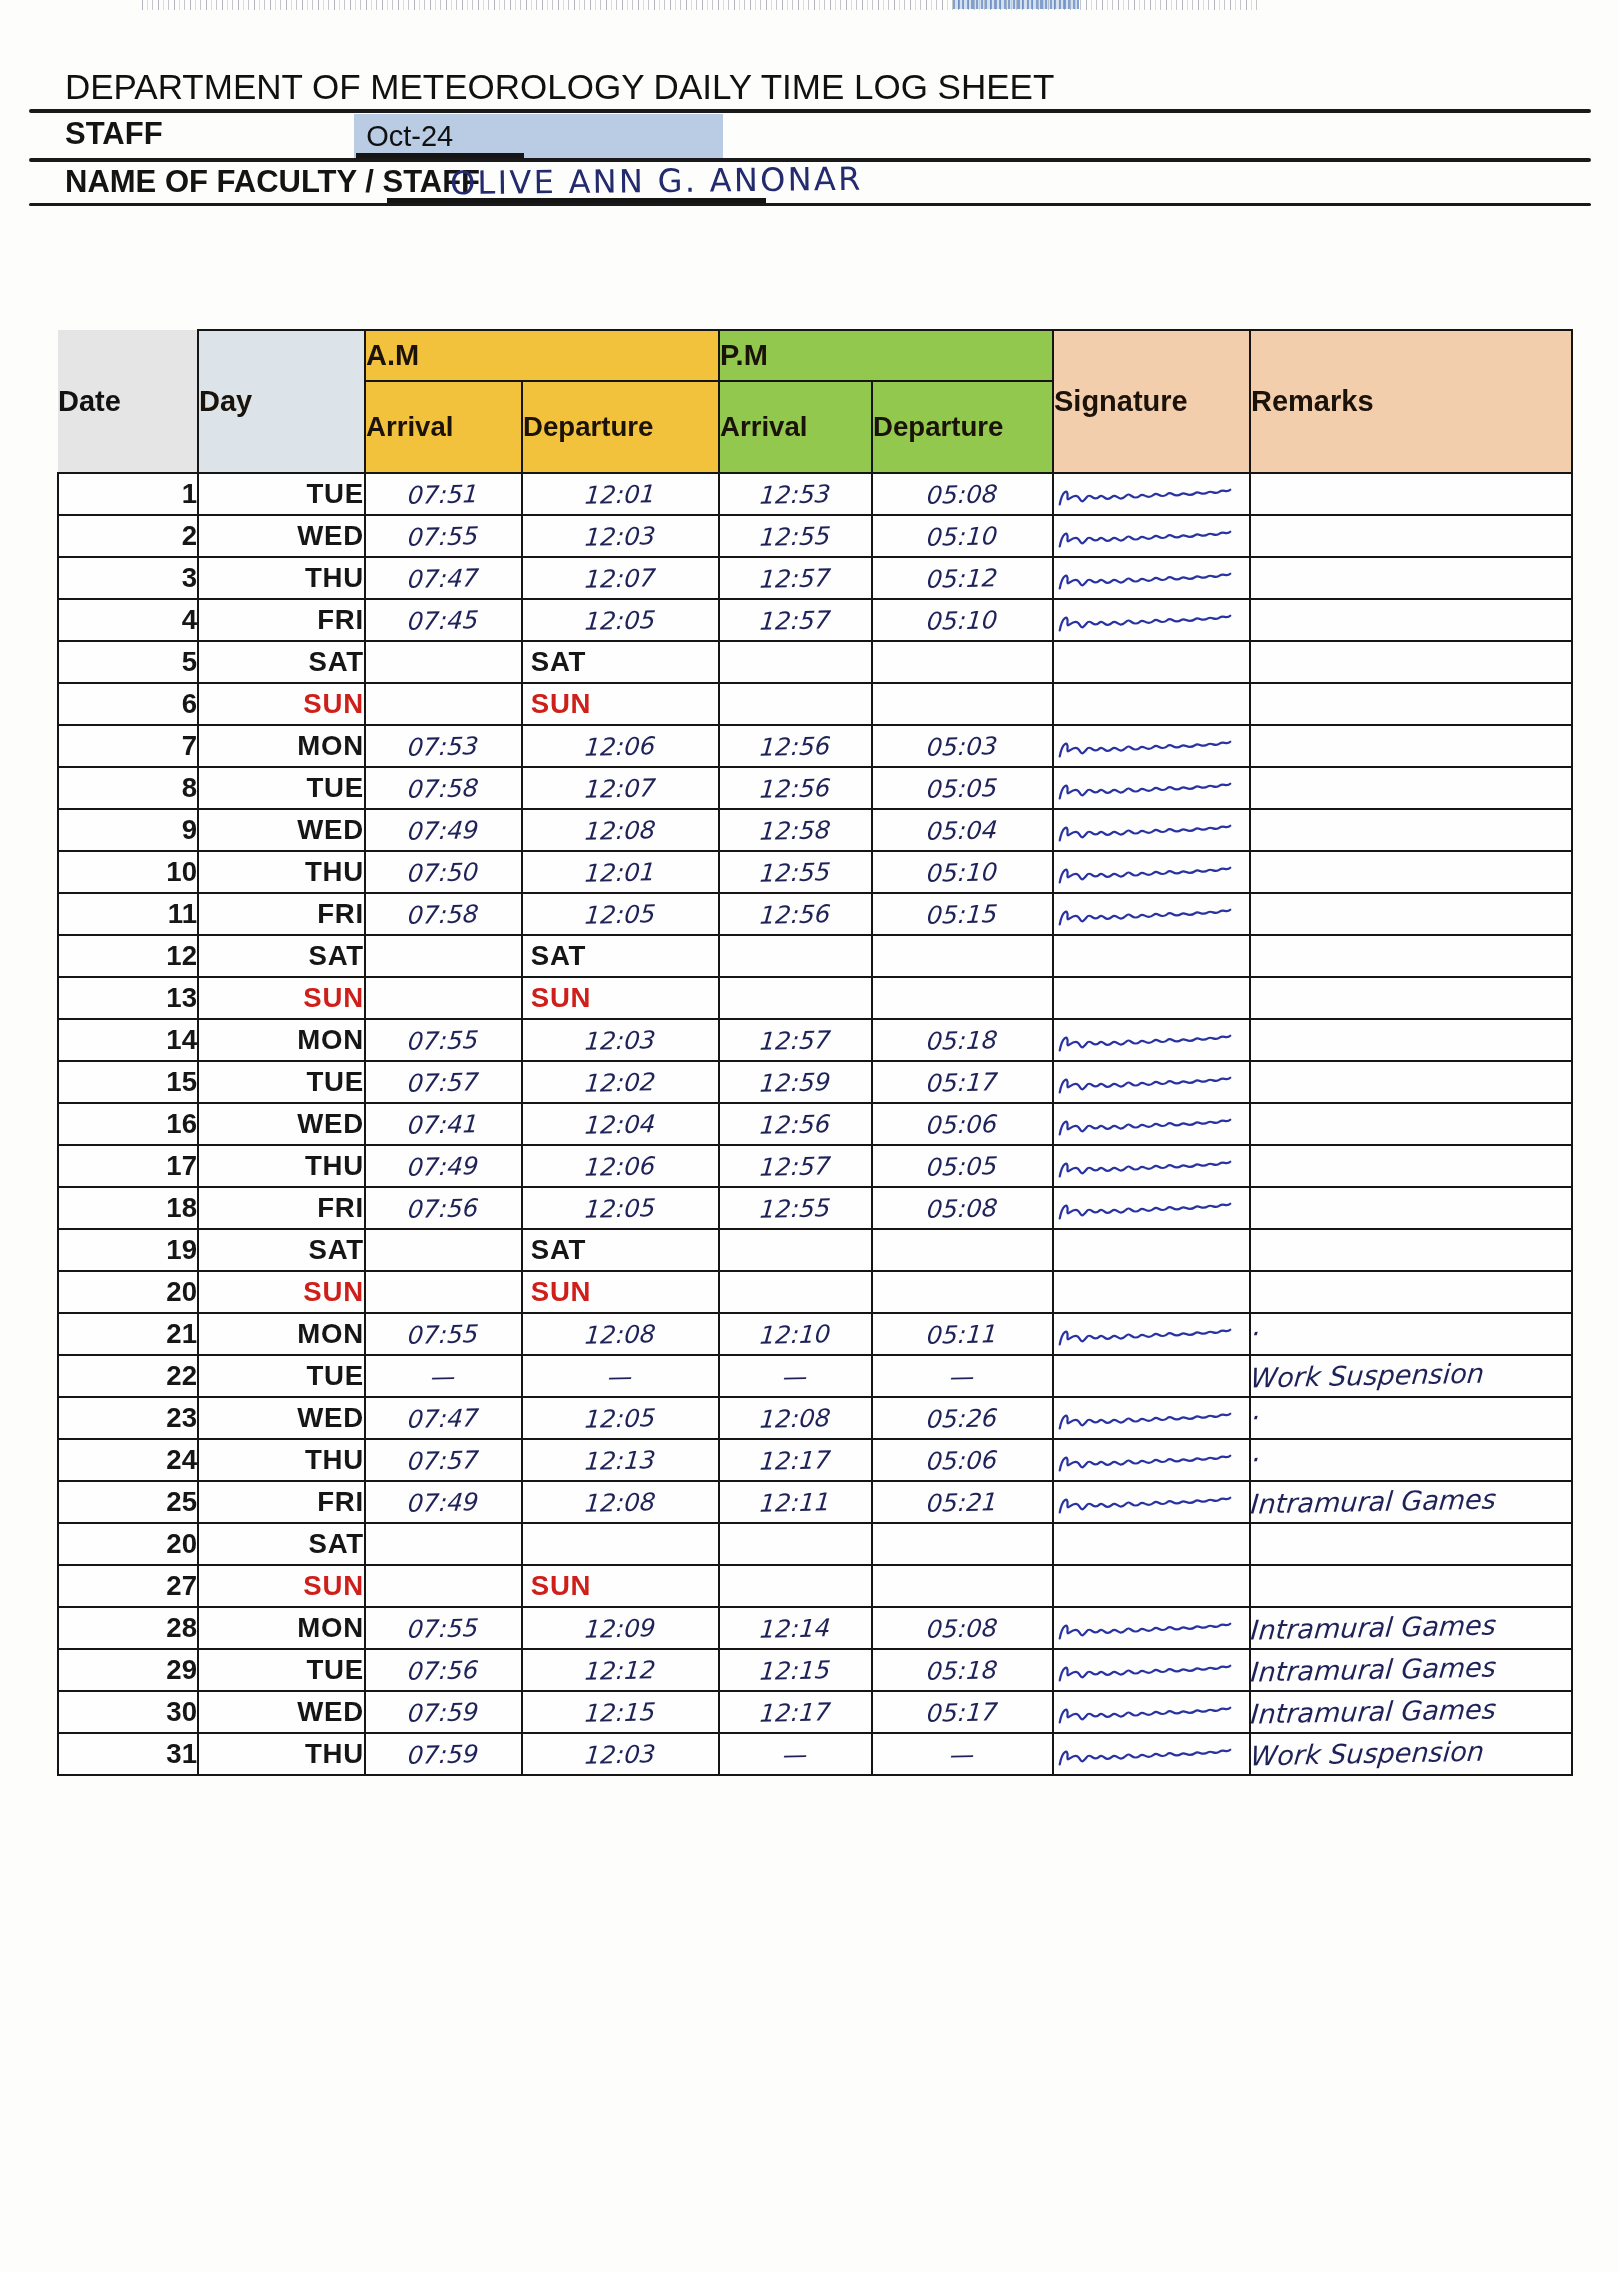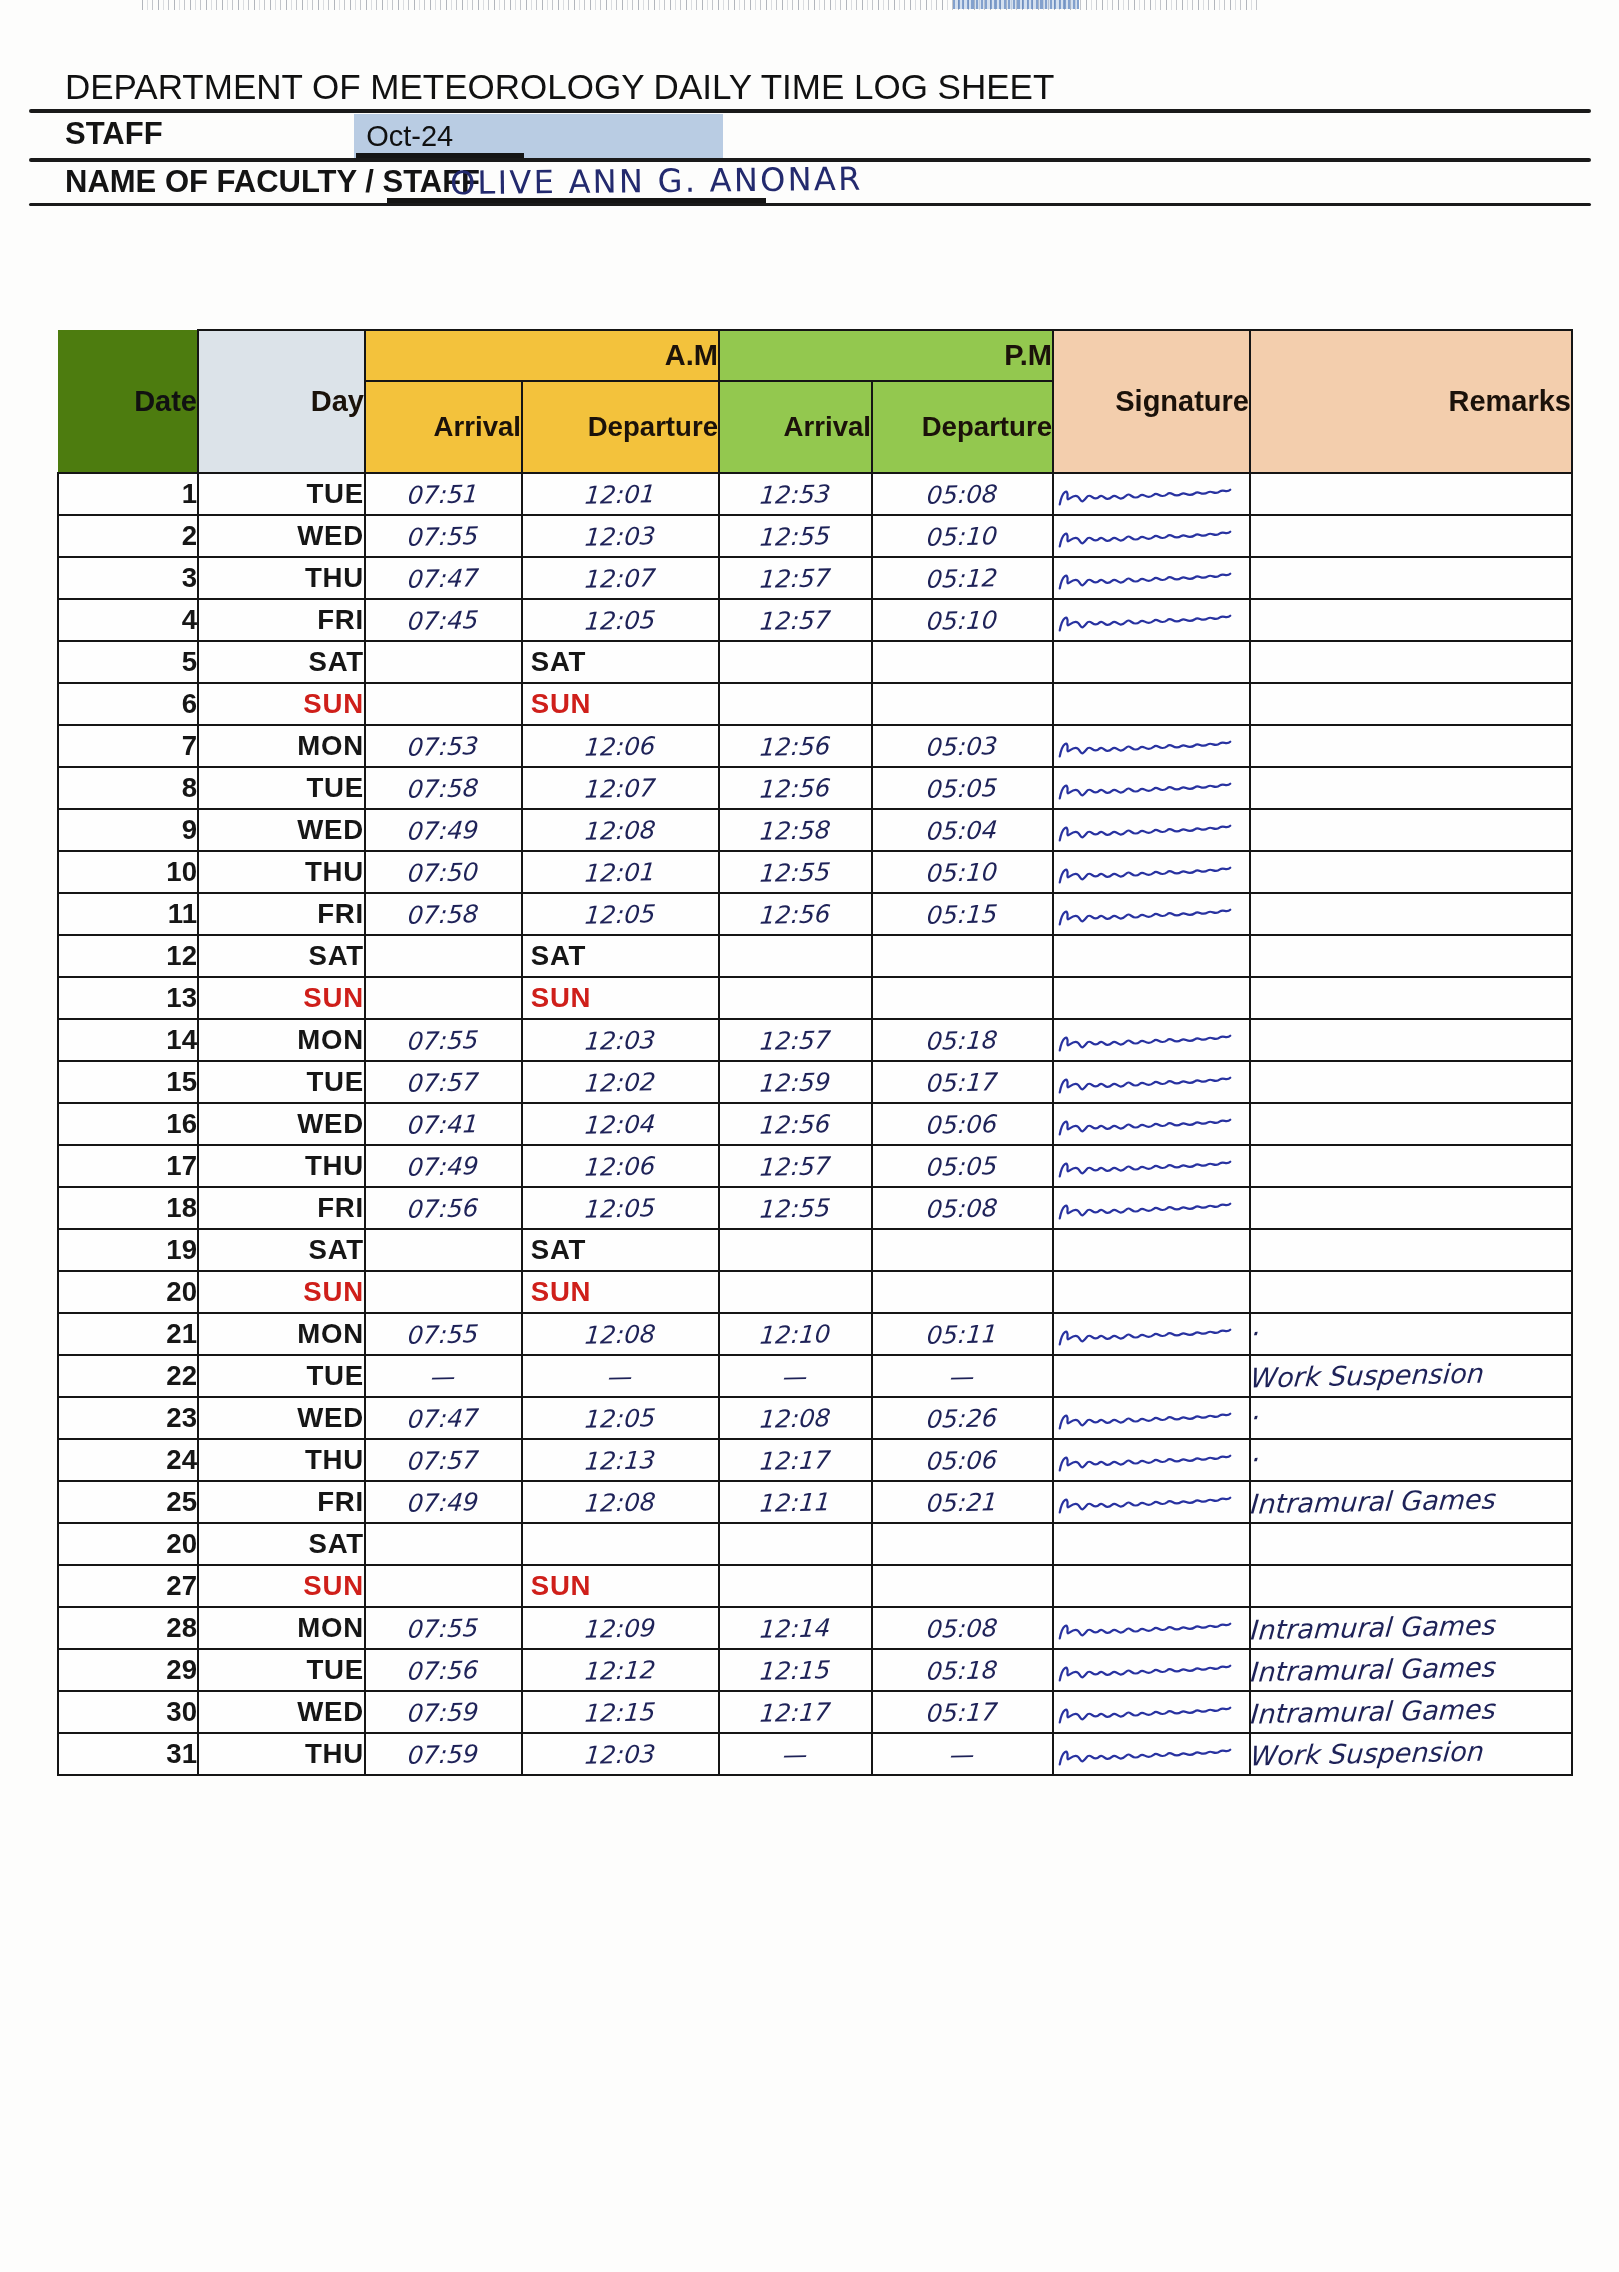--- a/index.html
+++ b/index.html
@@ -42,25 +42,25 @@
     transform:rotate(-0.6deg); white-space:nowrap;
   }
   .name-underline { left:387px; top:198px; width:379px; height:5.4px; background:#151515; }
 
   table.log {
     position:absolute; left:57px; top:329px; border-collapse:collapse; table-layout:fixed;
   }
   table.log th, table.log td {
     border:2.3px solid #151515; padding:0; overflow:visible;
   }
-  thead th { font-weight:700; color:#1b120a; text-align:right; }
+  thead th { font-weight:700; color:#1b120a; text-align:left; }
   th.h-group { font-size:29px; height:51px; }
   th.h-sub   { font-size:27.6px; height:92px; }
   th.h-side  { font-size:29px; }
-  th.c-date-h { background:#4d7c0f; border-top:none !important; border-left:none !important; color:#111; }
+  th.c-date-h { background:#e5e5e5; border-top:none !important; border-left:none !important; color:#111; }
   .bg-day  { background:#dce3e9; }
   .bg-am   { background:#f3c23c; }
   .bg-pm   { background:#93c84f; }
   .bg-side { background:#f3cead; }
 
   tbody tr { height:42px; }
   tbody td { font-size:27.6px; vertical-align:middle; background:#fefefe; }
   td.c-date { text-align:right; padding-right:7.7px; font-weight:700; color:#161616; }
   td.c-day  { text-align:right; padding-left:6.1px; font-weight:700; color:#161616; letter-spacing:0.8px; }
   tr.sunday td.c-day { color:#cf1f1a; }

